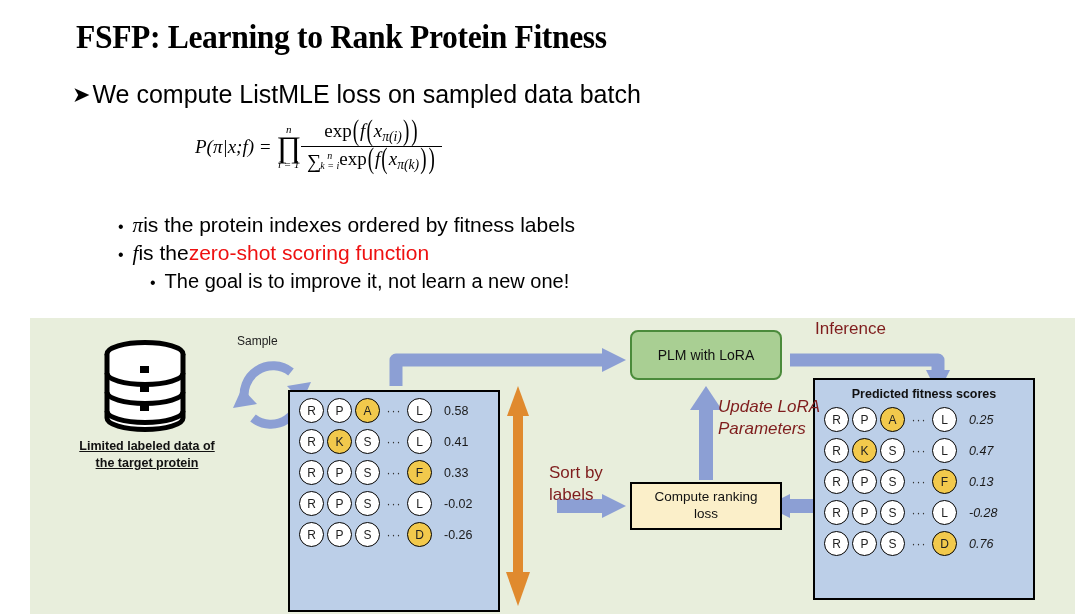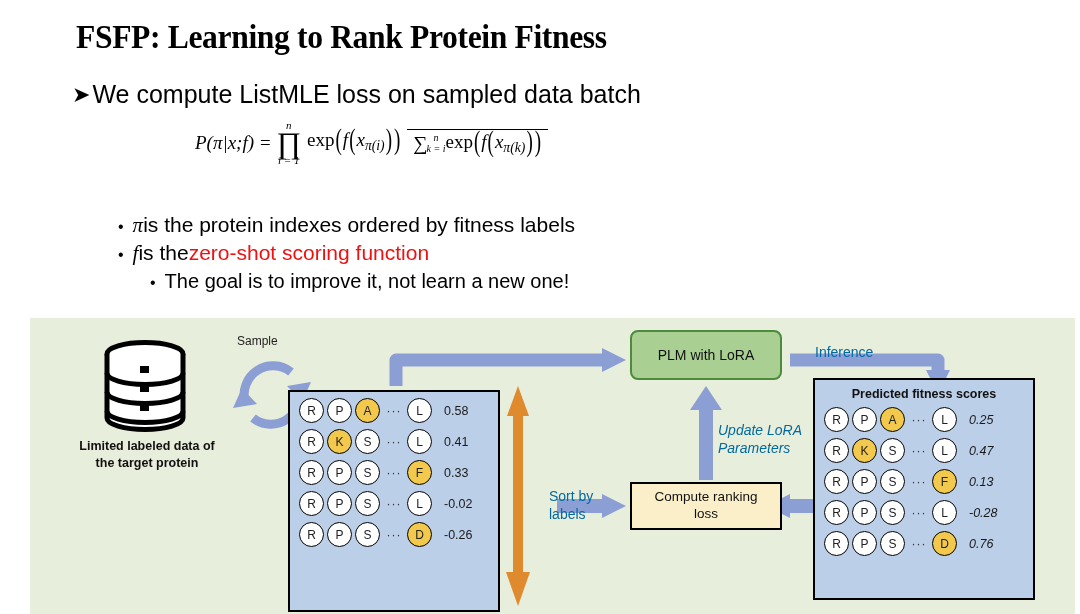--- a/index.html
+++ b/index.html
@@ -44,21 +44,21 @@
   .mi{font-style:italic;}
   .mup{font-style:normal;}
   .sub{font-size:0.72em;vertical-align:-0.32em;font-style:italic;}
   .bigparen{
     display:inline-block;
     transform:scaleY(1.55);
     font-style:normal;
     margin:0 1px;
   }
   .frac{
-    display:inline-flex;align-items:flex-start;
+    display:inline-flex;flex-direction:column;align-items:center;
     vertical-align:middle;
   }
   .frac .num{padding:0 6px 1px 6px;}
   .frac .den{padding:1px 6px 0 6px;border-top:1.4px solid #000;}
   .bigop{
     display:inline-flex;flex-direction:column;align-items:center;
     vertical-align:middle;line-height:1;
   }
   .bigop .opsym{font-size:30px;font-style:normal;line-height:0.8;}
   .bigop .oplim{font-size:11px;font-style:italic;}
@@ -93,21 +93,21 @@
     background:#e8eedc;
     overflow:hidden;
   }
 
   
   #db-icon{position:absolute;left:72px;top:22px;width:86px;height:92px;}
 
   #db-caption{
     position:absolute;left:33px;top:120px;width:168px;
     text-align:center;font-size:12.5px;font-weight:bold;
-    line-height:1.35;color:#111;
+    line-height:1.35;color:#111;text-decoration:underline;
   }
 
   
   #sample-label{
     position:absolute;left:207px;top:16px;width:70px;
     text-align:left;font-size:12px;color:#222;
   }
   #sample-cycle{position:absolute;left:203px;top:38px;width:78px;height:78px;}
 
   
@@ -156,21 +156,21 @@
   #loss-box{
     position:absolute;left:600px;top:164px;width:152px;height:48px;
     background:#fbefc9;border:2.6px solid #000;
     box-sizing:border-box;
     display:flex;align-items:center;justify-content:center;
     text-align:center;font-size:13.5px;line-height:1.25;color:#111;
   }
 
   
   .diaglabel{
-    position:absolute;font-size:14px;color:#0369a1;line-height:1.3;margin-top:25px;
+    position:absolute;font-size:17px;color:#7f1d1d;line-height:1.3;
   }
   #label-inference{left:785px;top:0px;}
   #label-update{left:688px;top:78px;}
   #label-sort{left:519px;top:144px;}
 
   svg{display:block;overflow:visible;}
   .arrowlayer{position:absolute;left:0;top:0;width:1045px;height:296px;pointer-events:none;}
 </style>
 </head>
 <body>

